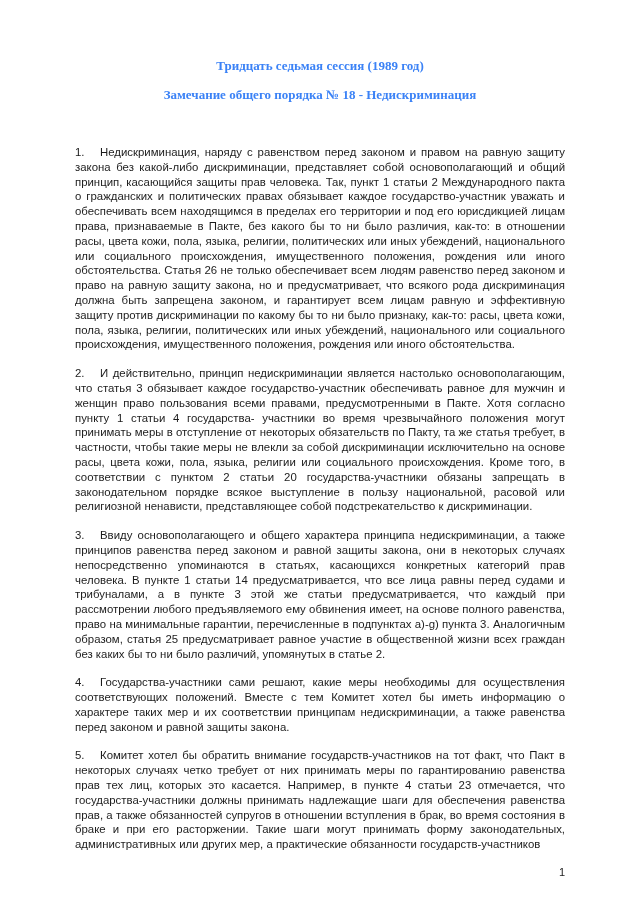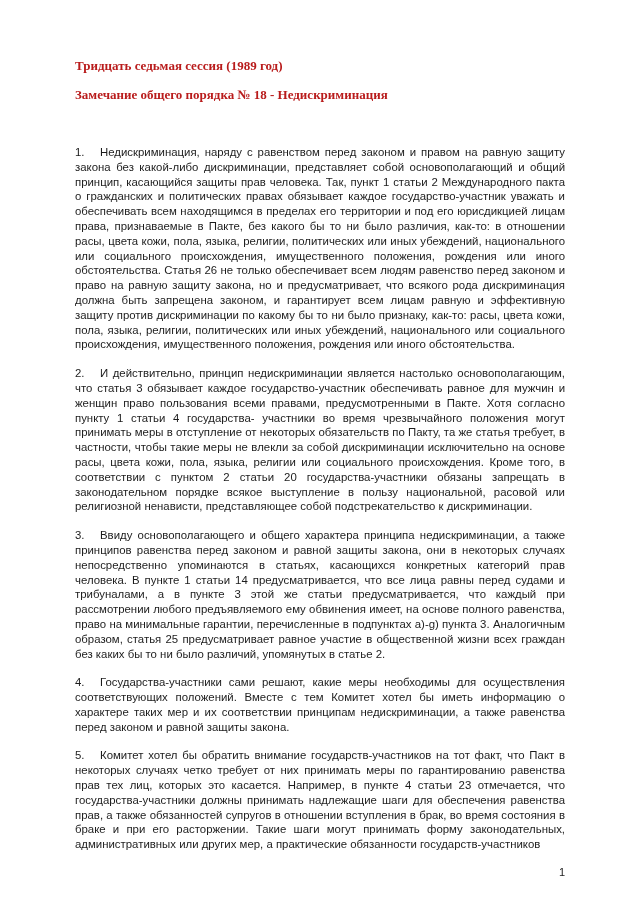--- a/index.html
+++ b/index.html
@@ -14,22 +14,22 @@
     box-sizing: border-box;
     background: #ffffff;
     padding: 58px 75px 0 75px;
     overflow: hidden;
   }
   .doc-title {
     font-family: "Liberation Serif", serif;
     font-weight: bold;
     font-size: 13px;
     line-height: 16px;
-    text-align: left;
-    color: #b91c1c;
+    text-align: center;
+    color: #3b82f6;
   }
   .doc-title.first {
     margin-bottom: 13px;
   }
   .doc-title.second {
     margin-bottom: 42px;
   }
   .doc-body {
     font-family: "Liberation Sans", sans-serif;
     font-size: 11.4px;

